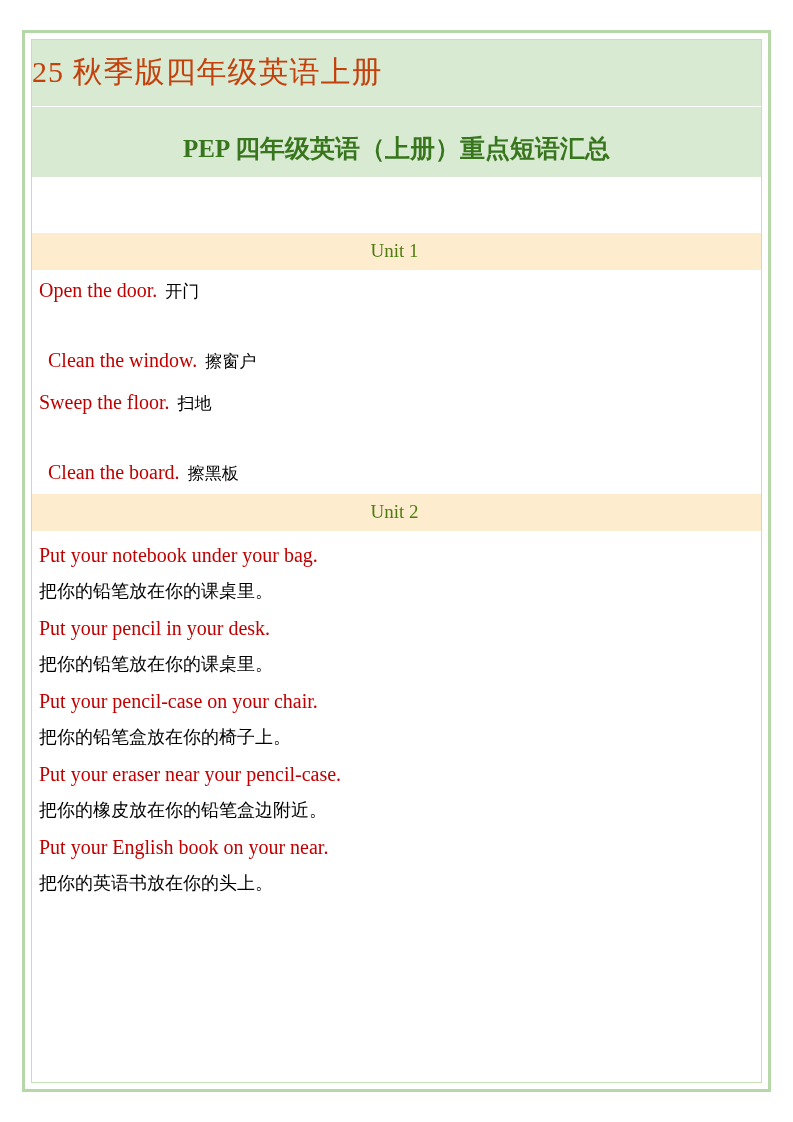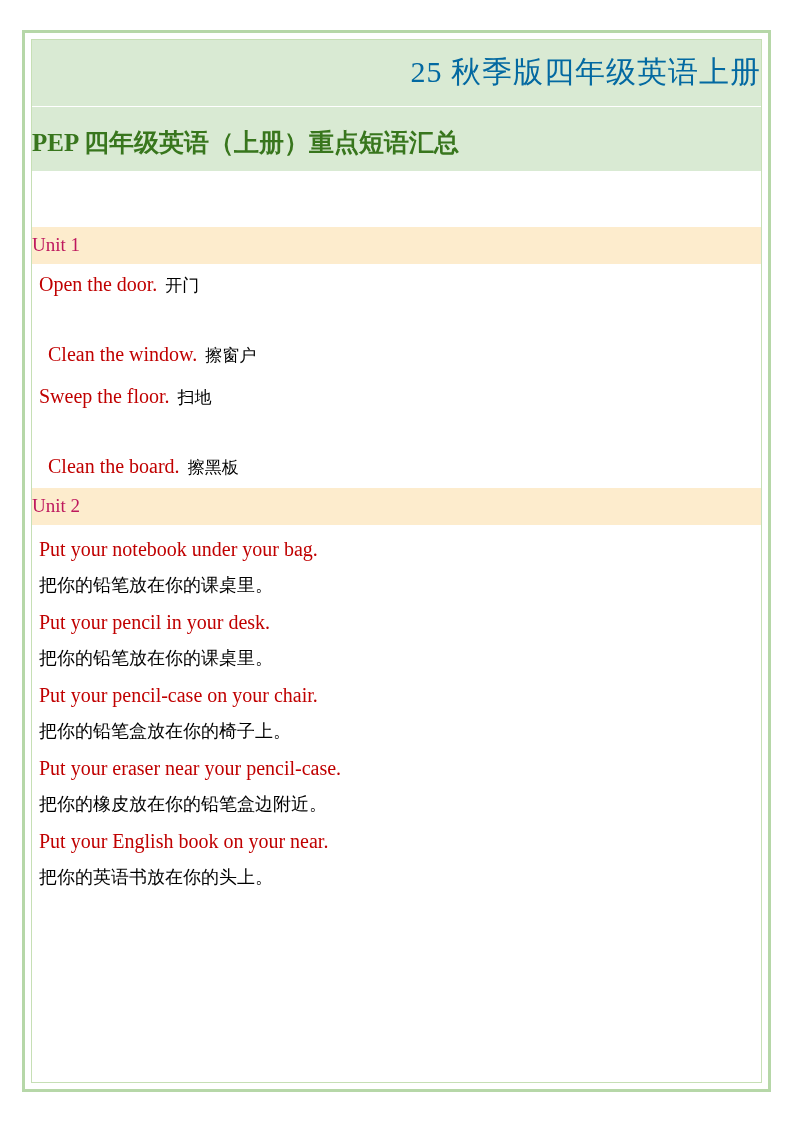--- a/index.html
+++ b/index.html
@@ -30,42 +30,43 @@
   .inner-frame {
     box-sizing: border-box;
     border: 1px solid #c6dfb5;
     width: 100%;
     height: 100%;
     background: #ffffff;
     overflow: hidden;
   }
   .title-bar {
     background: #d9ead3;
-    text-align: right;
+    text-align: left;
     font-size: 30px;
-    color: #0369a1;
+    color: #c2410c;
     padding: 12px 0 13px 0;
     letter-spacing: 1px;
   }
   .subtitle-bar {
     background: #d9ead3;
+    text-align: center;
     font-size: 25px;
     color: #38761d;
     font-weight: bold;
-    padding: 19px 0 12px 0;
+    padding: 25px 0 12px 0;
     border-top: 1px solid #ffffff;
   }
   .gap {
     height: 56px;
     background: #ffffff;
   }
   .unit-bar {
     background: #fdeccd;
-    text-align: left;
-    color: #be185d;
+    text-align: center;
+    color: #4d7c0f;
     font-size: 19px;
     padding: 7px 4px 8px 0;
   }
   .rows {
     padding: 0;
   }
   .two-col-row {
     display: flex;
     align-items: baseline;
     padding: 9px 0 9px 0;

